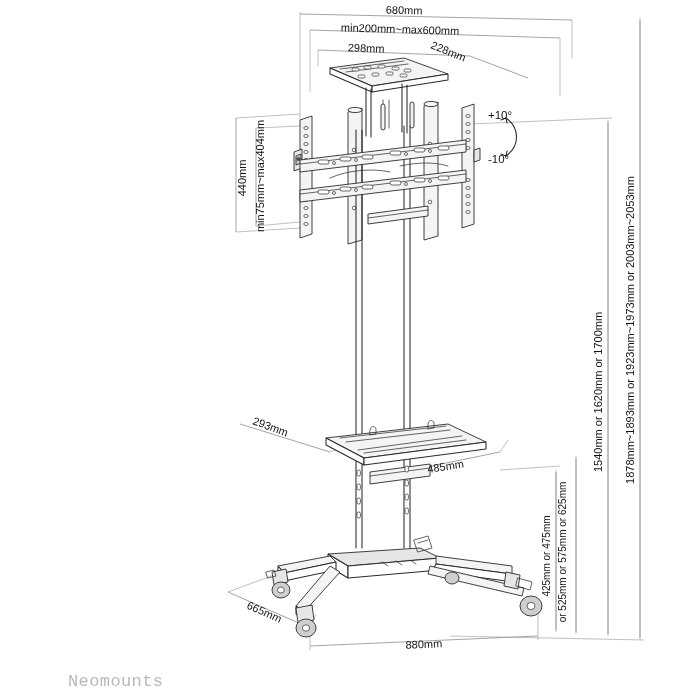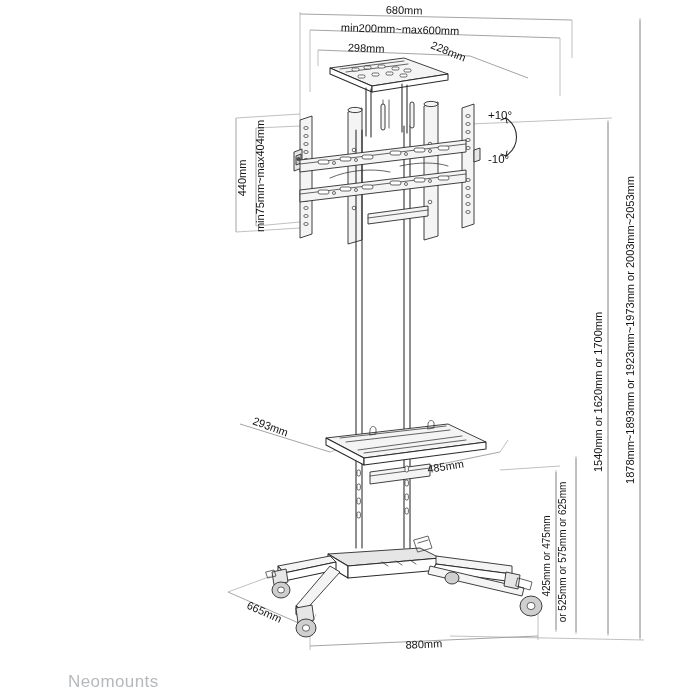--- a/index.html
+++ b/index.html
@@ -102,21 +102,21 @@
     fill: #141414;
   }
   text.angle {
     font-size: 11.5px;
     fill: #141414;
   }
   .wordmark {
     position: absolute;
     left: 68px;
     top: 672px;
-    font-family: Liberation Sans, sans-serif;
+    font-family: Liberation Mono, monospace;
     font-size: 17px;
     letter-spacing: 0.4px;
     color: #b6b9bb;
     white-space: nowrap;
     user-select: none;
   }
 </style>
 </head>
 <body>
 

